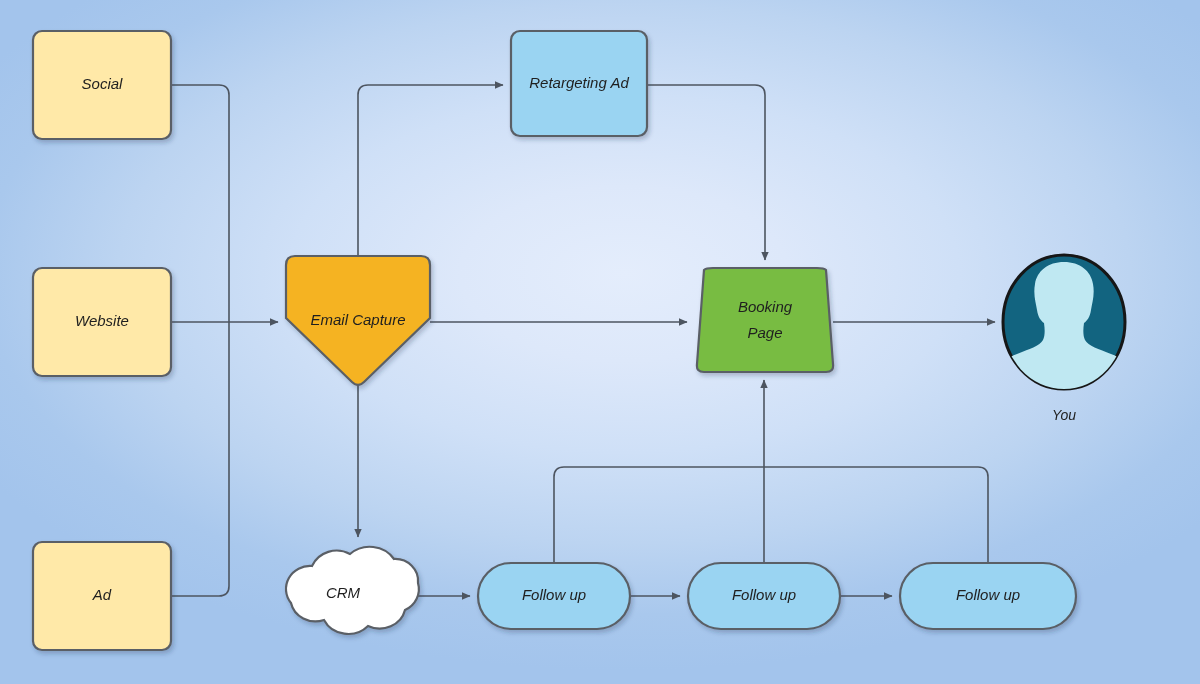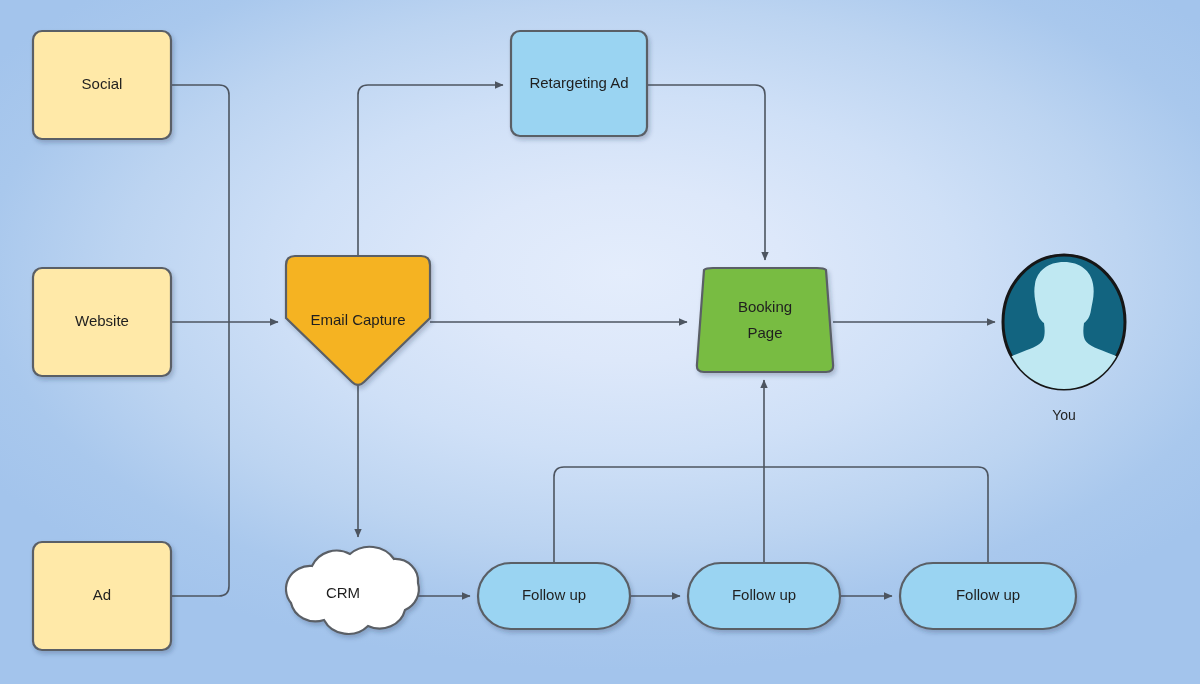--- a/index.html
+++ b/index.html
@@ -13,20 +13,21 @@
     height: 684px;
     overflow: hidden;
     font-family: "Liberation Sans", sans-serif;
     background: radial-gradient(ellipse 62% 58% at 52% 40%,
                 #e4edfc 0%,
                 #dde8fa 22%,
                 #cfe0f7 45%,
                 #bcd4f1 68%,
                 #a9c8ed 86%,
                 #a3c4ec 100%);
+    font-style: italic;
   }
   #diagram-svg {
     position: absolute;
     left: 0;
     top: 0;
     width: 1200px;
     height: 684px;
   }
   .node-text {
     font-family: "Liberation Sans", sans-serif;

